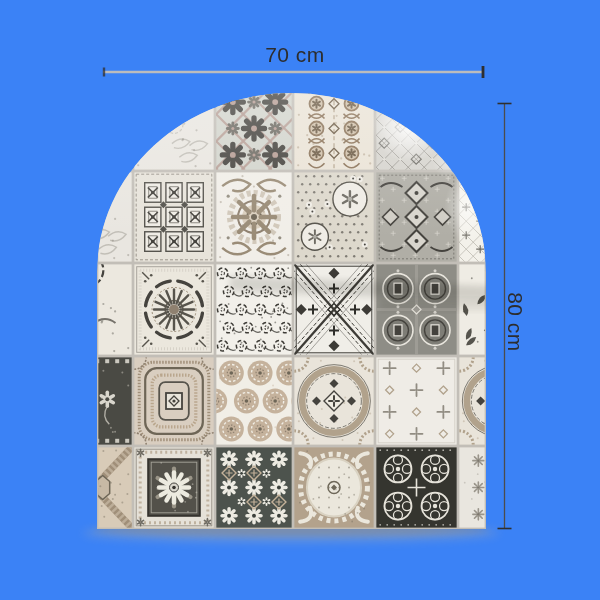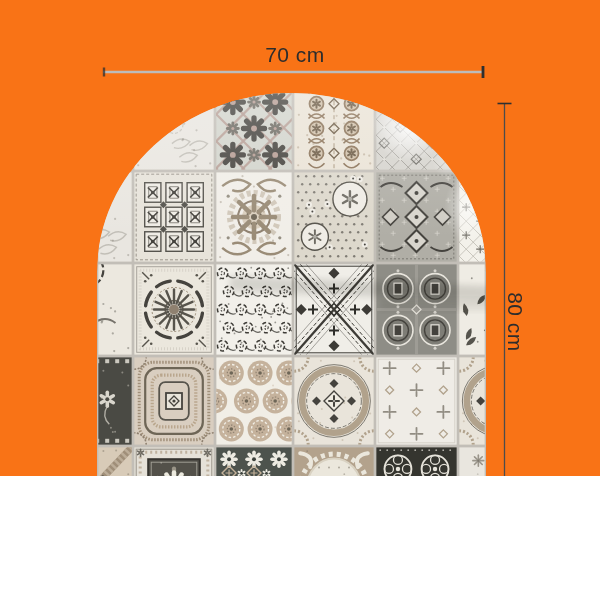--- a/index.html
+++ b/index.html
@@ -1,16 +1,16 @@
 <!DOCTYPE html>
 <html><head>
 <meta charset="utf-8">
 <style>
   html,body{margin:0;padding:0;background:#ffffff;}
-  .stage{position:relative;width:600px;height:476px;background:#f97316;overflow:hidden;
+  .stage{position:relative;width:600px;height:600px;background:#3b82f6;overflow:hidden;
          font-family:"Liberation Sans", sans-serif;text-align:center;}
   svg{display:block;}
   text{font-family:"Liberation Sans", sans-serif;font-weight:300;letter-spacing:0.5px;}
 </style>
 </head>
 <body>
 
 <div class="stage">
 <svg width="600" height="600" viewBox="0 0 600 600">
   <defs>

